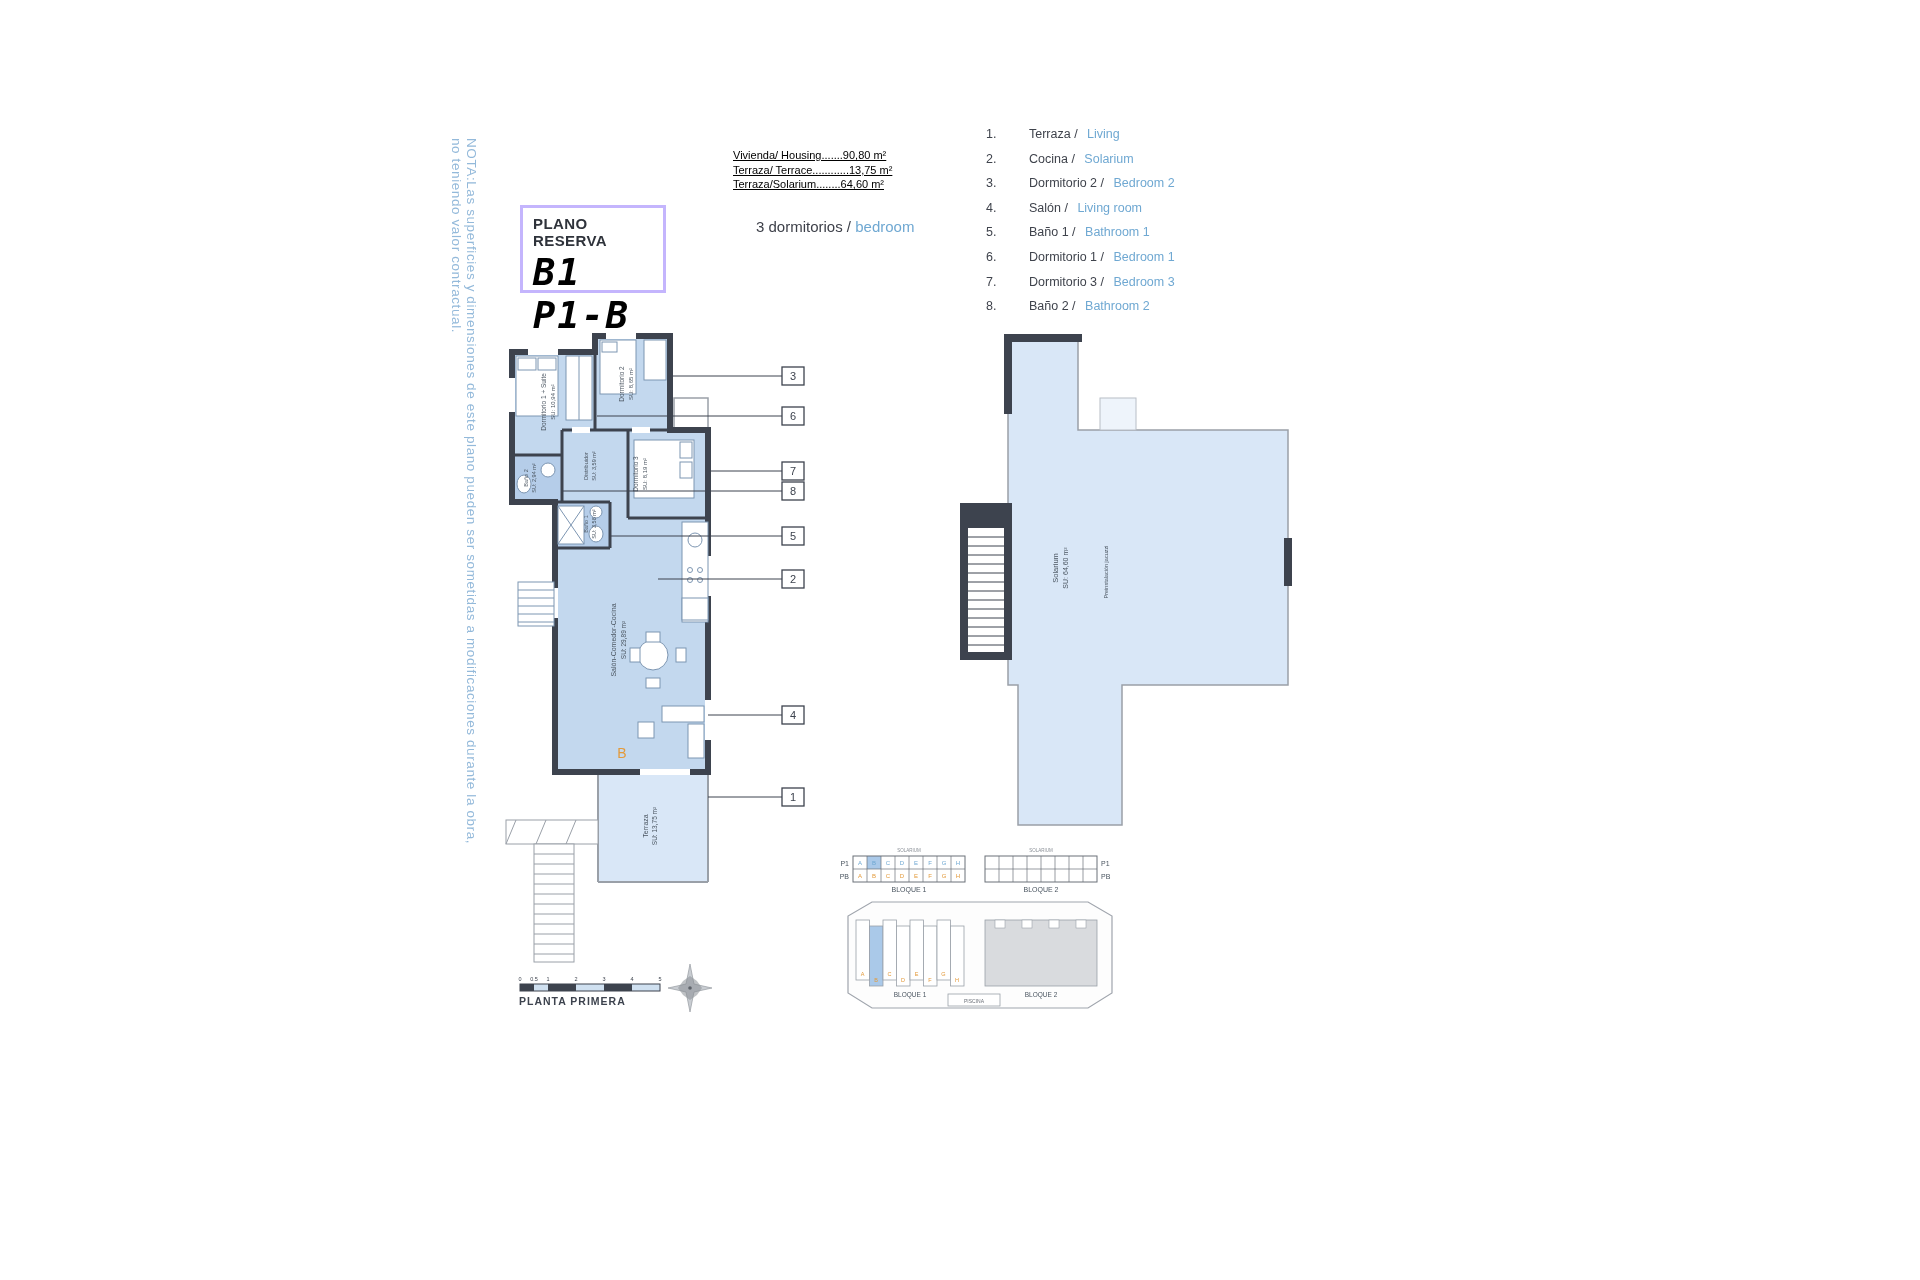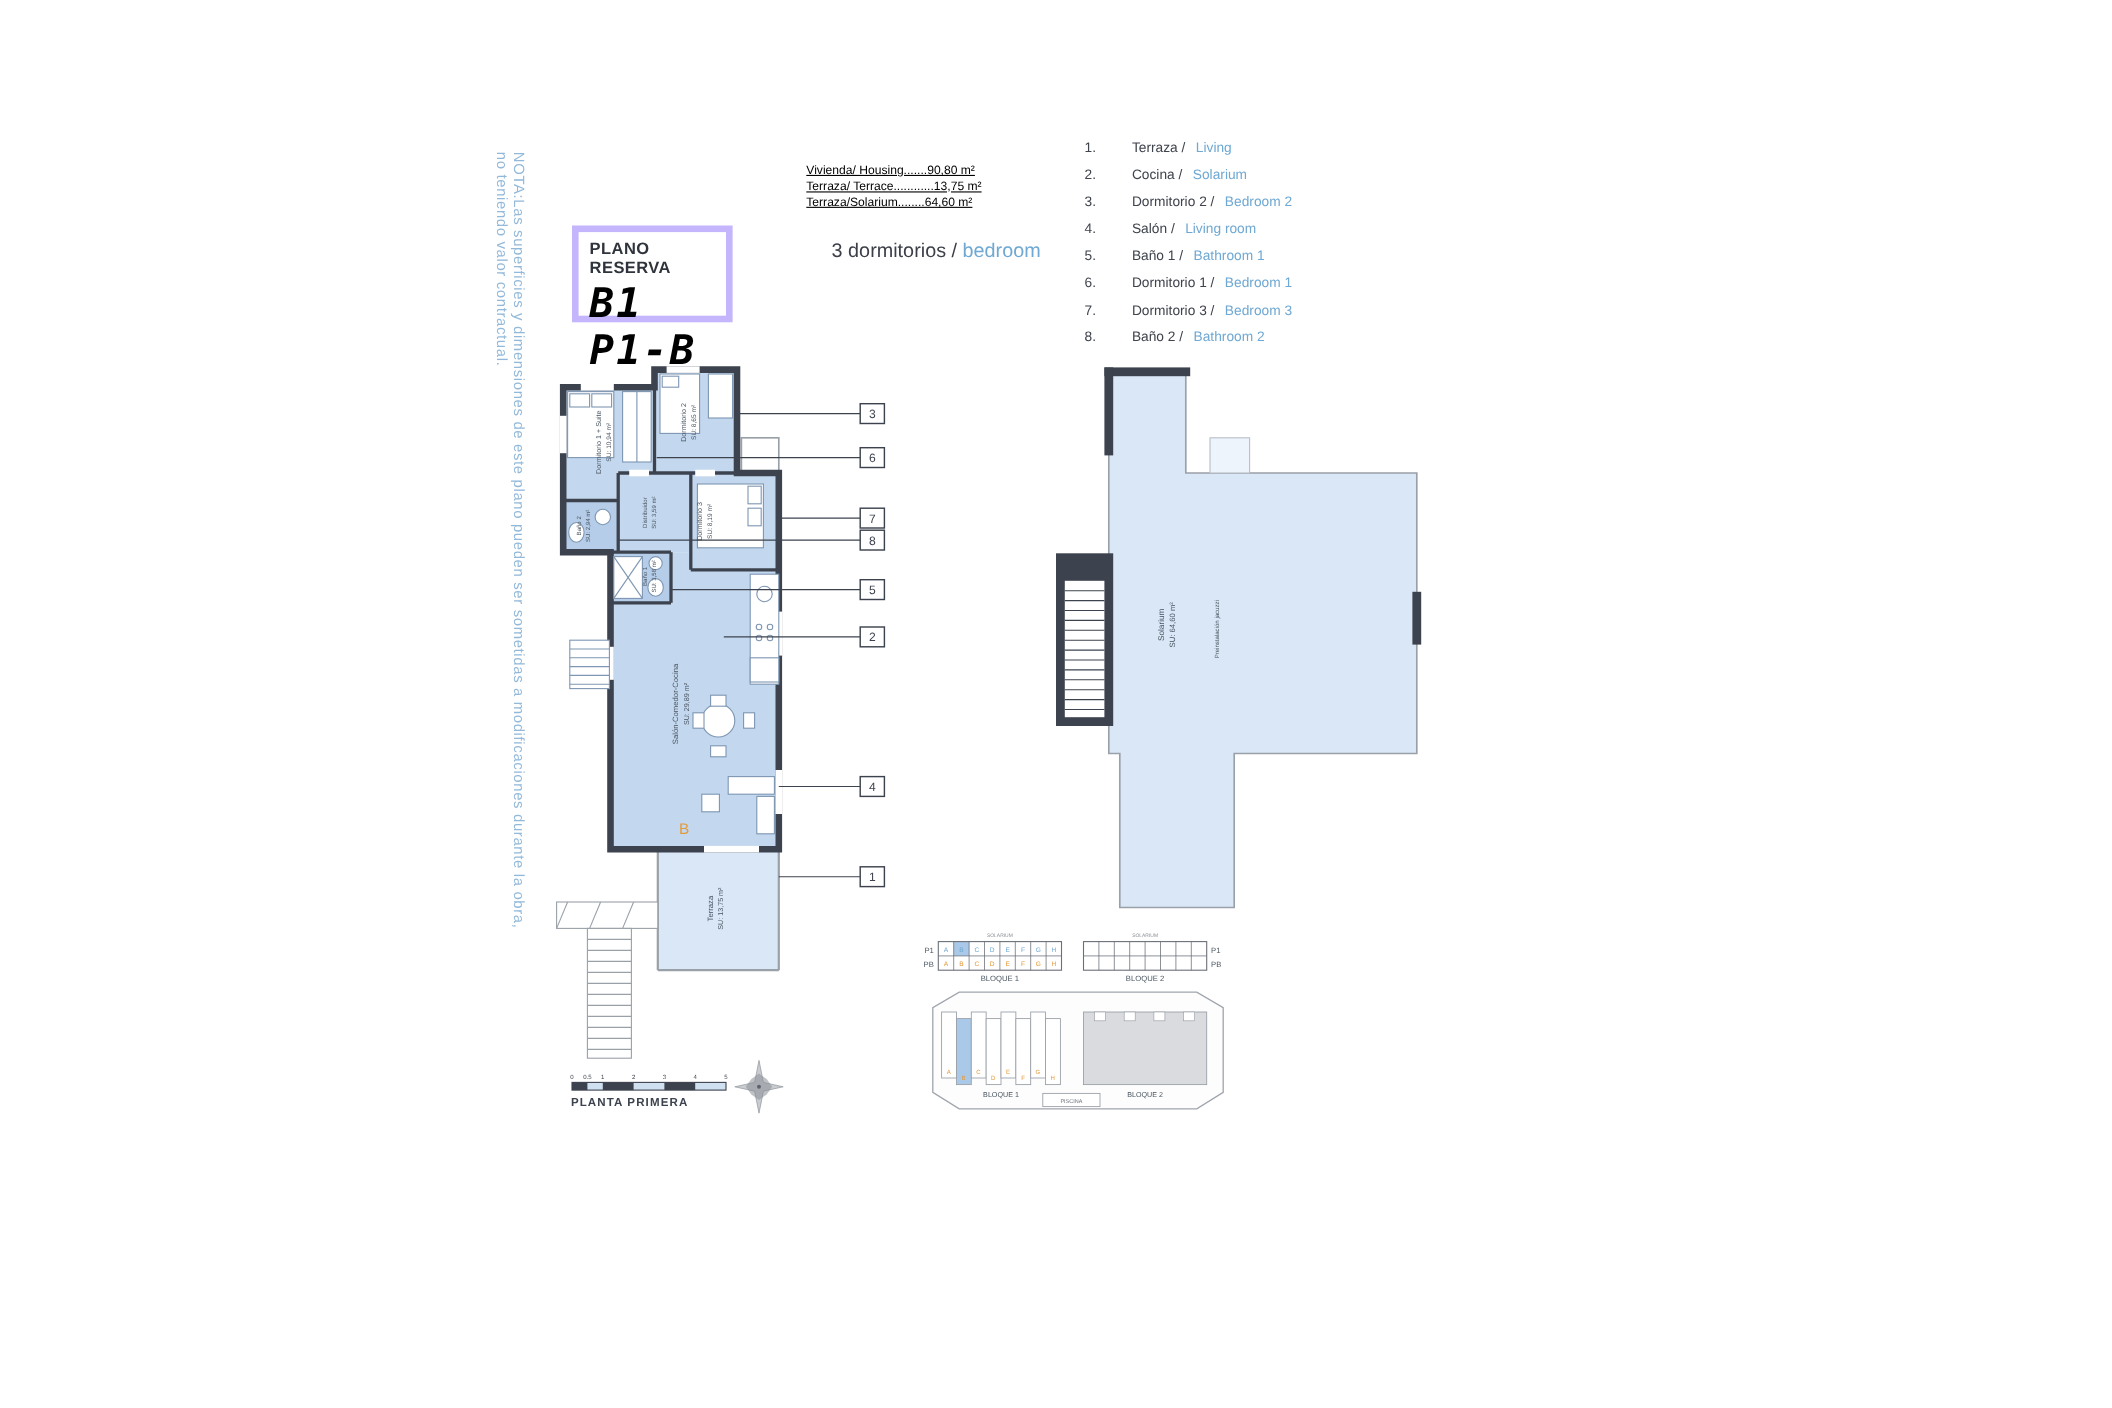--- a/index.html
+++ b/index.html
@@ -5,28 +5,28 @@
   html,body{margin:0;padding:0;background:#ffffff;}
   #canvas{position:relative;width:1920px;height:1280px;background:#ffffff;overflow:hidden;
           font-family:"Liberation Sans","DejaVu Sans",sans-serif;color:#3f434c;}
   svg{position:absolute;left:0;top:0;}
   svg text{font-family:"Liberation Sans","DejaVu Sans",sans-serif;}
 
   .note-left{position:absolute;left:449px;top:138px;height:720px;
              writing-mode:vertical-rl;font-size:13.5px;letter-spacing:.6px;color:#93b9da;}
 
   .title-box{position:absolute;left:520px;top:205px;width:146px;height:88px;
-             border:6px solid #c4b5fd;box-sizing:border-box;padding:7px 10px;}
+             border:3px solid #c4b5fd;box-sizing:border-box;padding:7px 10px;}
   .title-box .tb-label{font-size:15px;font-weight:bold;letter-spacing:.4px;color:#2f333b;}
   .title-box .tb-unit{font-size:37px;font-weight:900;letter-spacing:2px;color:#000000;
                       margin-top:2px;font-family:"DejaVu Sans Mono","Liberation Mono",monospace;font-style:italic;}
 
   .summary{position:absolute;left:733px;top:148px;font-size:11px;line-height:1.32;color:#000000;text-decoration:underline;}
   .summary .sline{white-space:pre;}
-  .bedrooms{position:absolute;left:756px;top:218px;font-size:18px;color:#3c3f48;}
+  .bedrooms{position:absolute;left:756px;top:218px;font-size:15px;color:#3c3f48;}
   .bedrooms .en{color:#6fa8d2;}
 
   .legend{position:absolute;left:986px;top:127px;font-size:12.5px;}
   .legend .lrow{display:flex;gap:6px;height:24.6px;align-items:flex-start;}
   .legend .ln{width:14px;color:#3f434c;}
   .legend .les{color:#3f434c;white-space:pre;margin-left:23px;}
   .legend .len{color:#6fa8d2;}
 </style>
 </head>
 <body>

